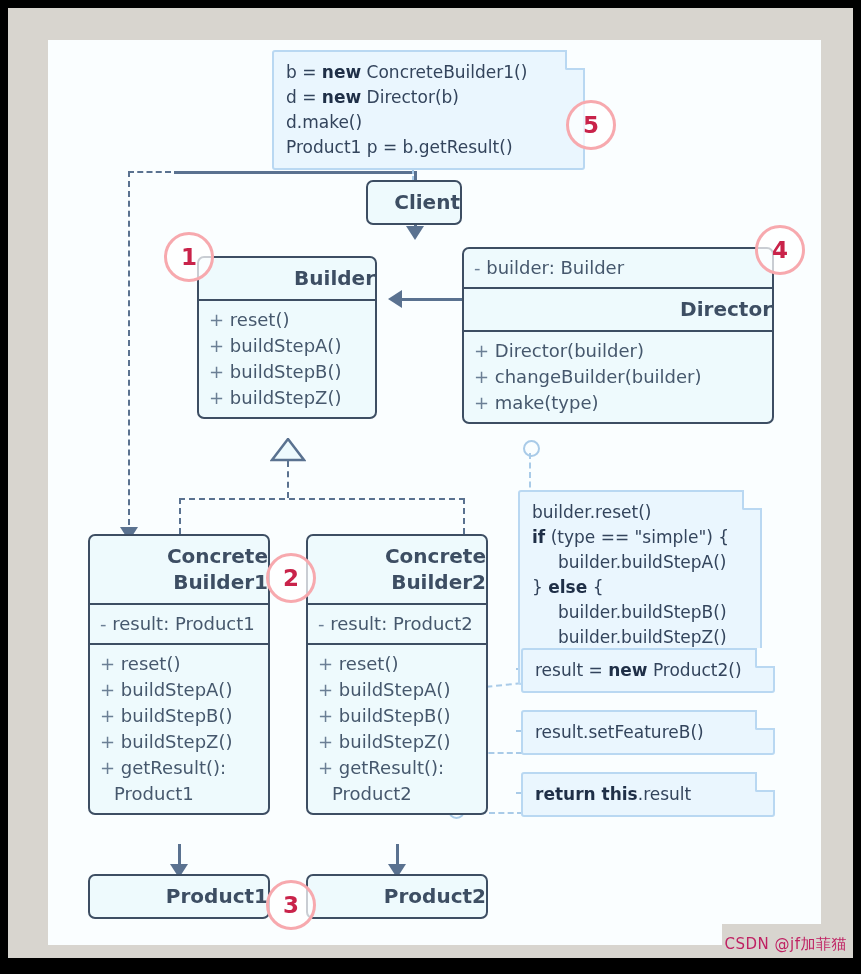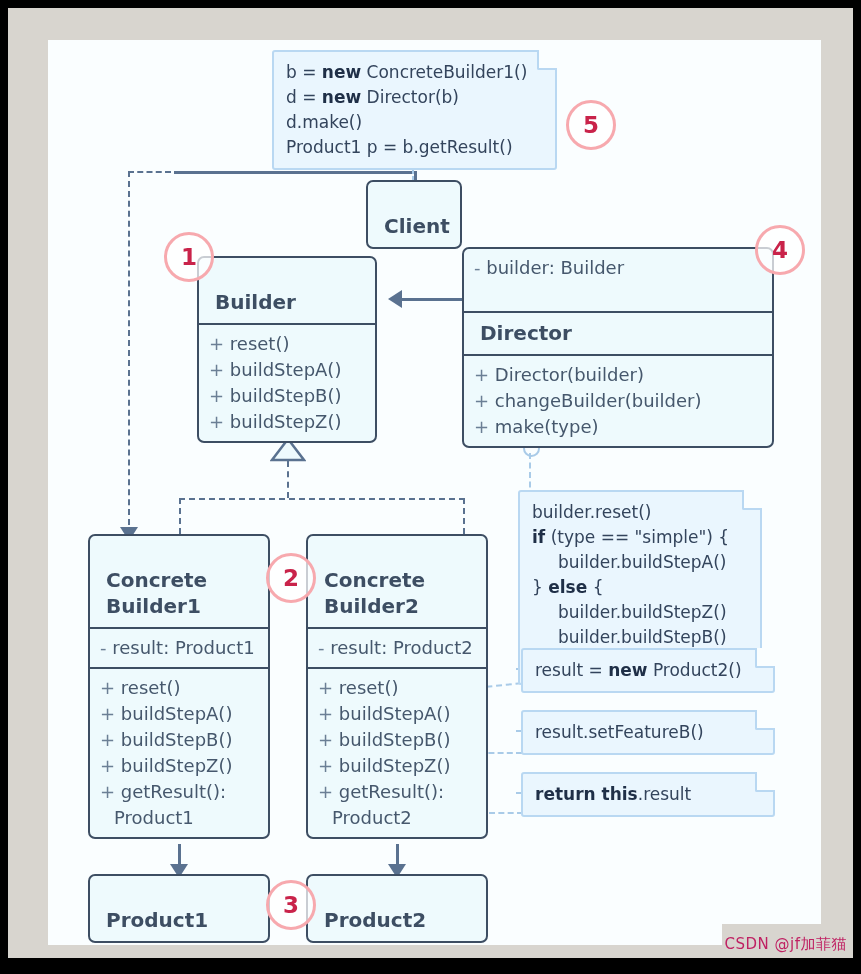--- a/index.html
+++ b/index.html
@@ -7,21 +7,21 @@
 
   #frame{position:absolute;left:0;top:0;width:861px;height:974px;background:#000;overflow:hidden;}
   #mat{position:absolute;left:8px;top:8px;width:845px;height:950px;background:#d8d5cf;}
   #canvas{position:absolute;left:40px;top:32px;width:773px;height:905px;background:#fafeff;}
 
   
   .uml{position:absolute;box-sizing:border-box;background:#eefafd;border:2.5px solid #3d4e63;
        border-radius:7px;color:#3d4e63;}
   .uml .sec{box-sizing:border-box;padding:6px 10px;}
   .uml .sec + .sec{border-top:2.5px solid #3d4e63;}
-  .uml .title{text-align:left;font-weight:bold;font-size:20px;line-height:26px;padding:7px 16px 8px;margin-top:24px;}
+  .uml .title{text-align:right;font-weight:bold;font-size:20px;line-height:26px;padding:7px 0 8px;}
   .uml .stereo{display:block;font-weight:normal;font-size:17px;line-height:22px;color:#46586d;}
   .uml .row{font-size:18px;line-height:26px;white-space:nowrap;color:#46586d;}
   .uml .row .pm{color:#6b7f95;}
   .uml .cont{padding-left:14px;}
 
   
   .note{position:absolute;box-sizing:border-box;background:#eaf6fe;border:2px solid #b9d8f2;
         border-radius:3px;color:#33445c;font-size:17px;line-height:25px;padding:8px 12px;}
   .note .fold{position:absolute;right:-2px;top:-2px;width:18px;height:18px;
         background:#fafeff;border-left:2px solid #b9d8f2;border-bottom:2px solid #b9d8f2;
@@ -97,21 +97,21 @@
       <div class="socket" style="left:409px;top:702px;"></div>
       <div class="dh2" style="left:422px;top:712px;width:52px;"></div>
 
       <div class="socket" style="left:400px;top:762px;"></div>
       <div class="dh2" style="left:413px;top:772px;width:62px;"></div>
 
       <div class="dh2" style="left:468px;top:628px;width:38px;"></div>
       <div class="dh2" style="left:468px;top:690px;width:38px;"></div>
       <div class="dh2" style="left:468px;top:752px;width:38px;"></div>
 
-      <div class="note" style="left:224px;top:10px;width:285px;">
+      <div class="note" style="left:224px;top:10px;width:313px;">
         <span class="fold"></span>
         <div id="client-note-lines">
             <div><span>b = </span><b>new</b><span> ConcreteBuilder1()</span></div>
             <div><span>d = </span><b>new</b><span> Director(b)</span></div>
             <div><span>d.make()</span></div>
             <div><span>Product1 p = b.getResult()</span></div>
           </div>
       </div>
 
       <div class="uml" style="left:318px;top:140px;width:96px;">
@@ -142,22 +142,22 @@
           </div>
       </div>
 
       <div class="note" style="left:470px;top:450px;width:244px;">
         <span class="fold"></span>
         <div id="director-note-lines">
             <div><span>builder.reset()</span></div>
             <div><b>if</b><span> (type == "simple") {</span></div>
             <div class="ind"><span>builder.buildStepA()</span></div>
             <div><span>} </span><b>else</b><span> {</span></div>
+            <div class="ind"><span>builder.buildStepB()</span></div>
             <div class="ind"><span>builder.buildStepZ()</span></div>
-            <div class="ind"><span>builder.buildStepB()</span></div>
             <div><span>}</span></div>
           </div>
       </div>
 
       <div class="uml" style="left:40px;top:494px;width:182px;">
         <div class="sec title">
           <span>Concrete</span><br>
           <span>Builder1</span>
         </div>
         <div class="sec" id="cb1-fields">

